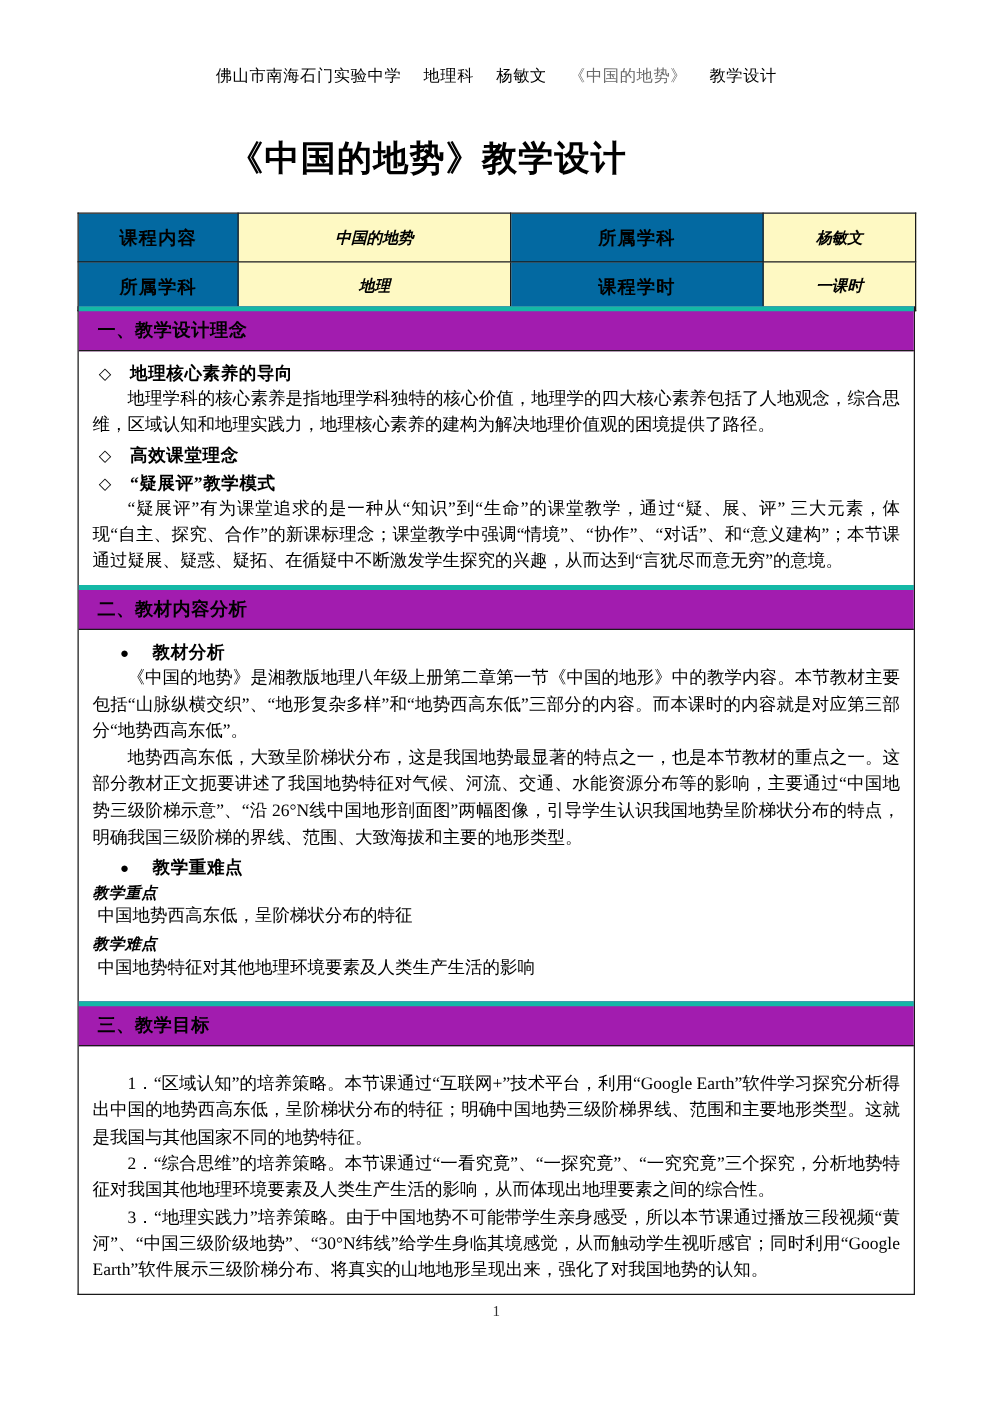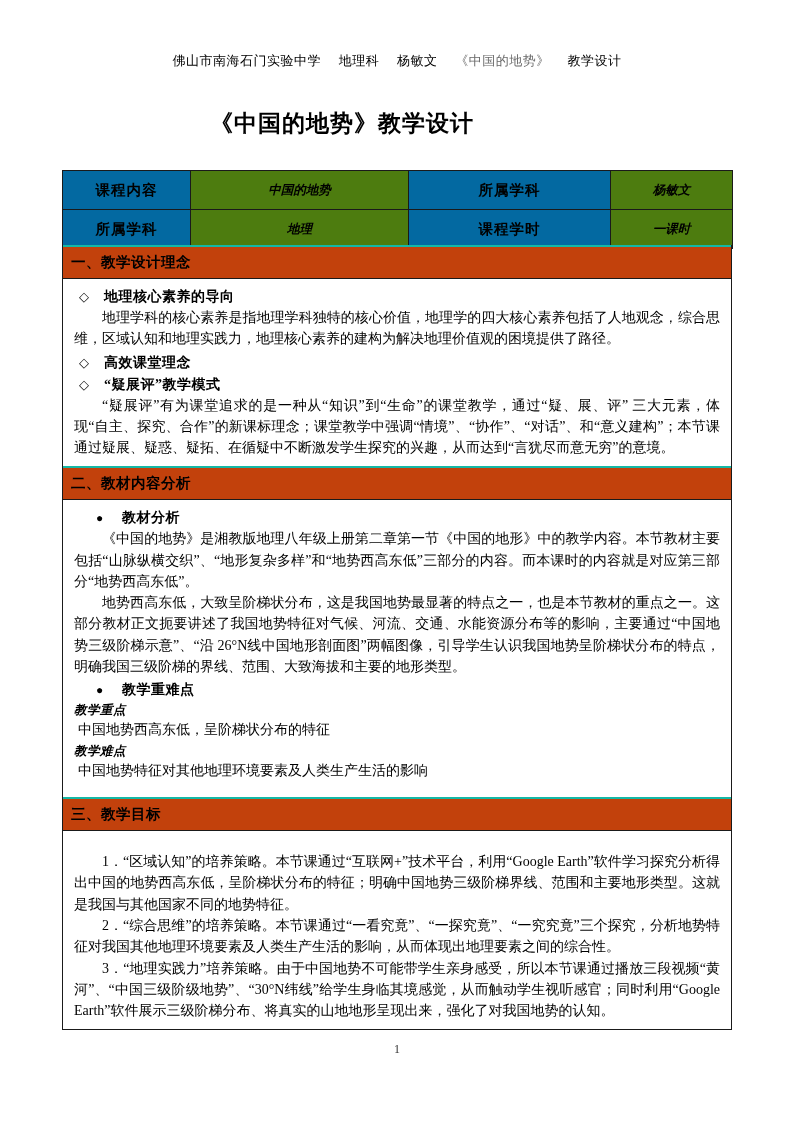--- a/index.html
+++ b/index.html
@@ -37,21 +37,21 @@
   .doc-header .seg { margin: 0 7px; }
   .doc-header .seg.faint { color: #6a6a6a; margin-top: 22px; }
 
   
   .doc-title {
     position: absolute;
     left: 0;
     top: 108px;
     width: 684px;
     text-align: center;
-    font-size: 23px;
+    font-size: 28px;
     font-weight: bold;
     letter-spacing: 1px;
   }
 
   
   .info-table {
     position: absolute;
     left: 62px;
     top: 170px;
     width: 670px;
@@ -65,21 +65,21 @@
     vertical-align: middle;
     font-size: 14px;
   }
   .info-table td.label {
     background: #0369a1;
     font-weight: bold;
     font-size: 14.5px;
     letter-spacing: 1px;
   }
   .info-table td.value {
-    background: #4d7c0f;
+    background: #fef9c3;
     font-size: 12.5px;
     font-family: "Liberation Serif", "DejaVu Serif", serif;
     font-style: italic;
     font-weight: bold;
   }
   .c1 { width: 128px; }
   .c2 { width: 218px; }
   .c3 { width: 202px; }
   .c4 { width: 122px; }
 
@@ -87,27 +87,27 @@
   .content-frame {
     position: absolute;
     left: 62px;
     top: 245px;
     width: 670px;
     border: 1px solid #1a1a1a;
     border-top: none;
     box-sizing: border-box;
   }
   .section-head {
-    background: #c2410c;
-    border-top: 2px solid #14b8a6;
+    background: #a21caf;
+    border-top: 4px solid #14b8a6;
     border-bottom: 1px solid #1a1a1a;
     font-size: 14.5px;
     font-weight: bold;
     letter-spacing: 0.5px;
-    padding: 6px 0 6px 8px;
+    padding: 6px 0 6px 15px;
     box-sizing: border-box;
   }
   .section-body {
     padding: 5px 11px 8px 11px;
     box-sizing: border-box;
   }
 
   
   .bullet-line {
     font-size: 14px;

